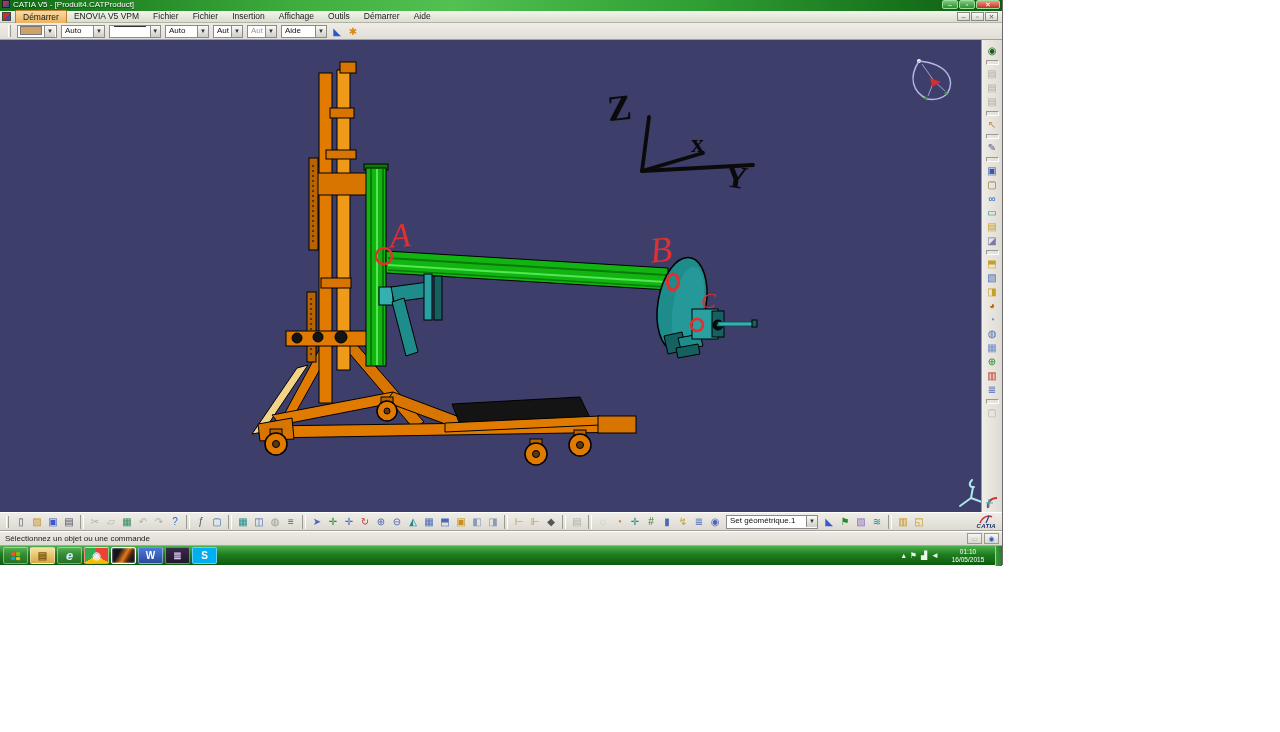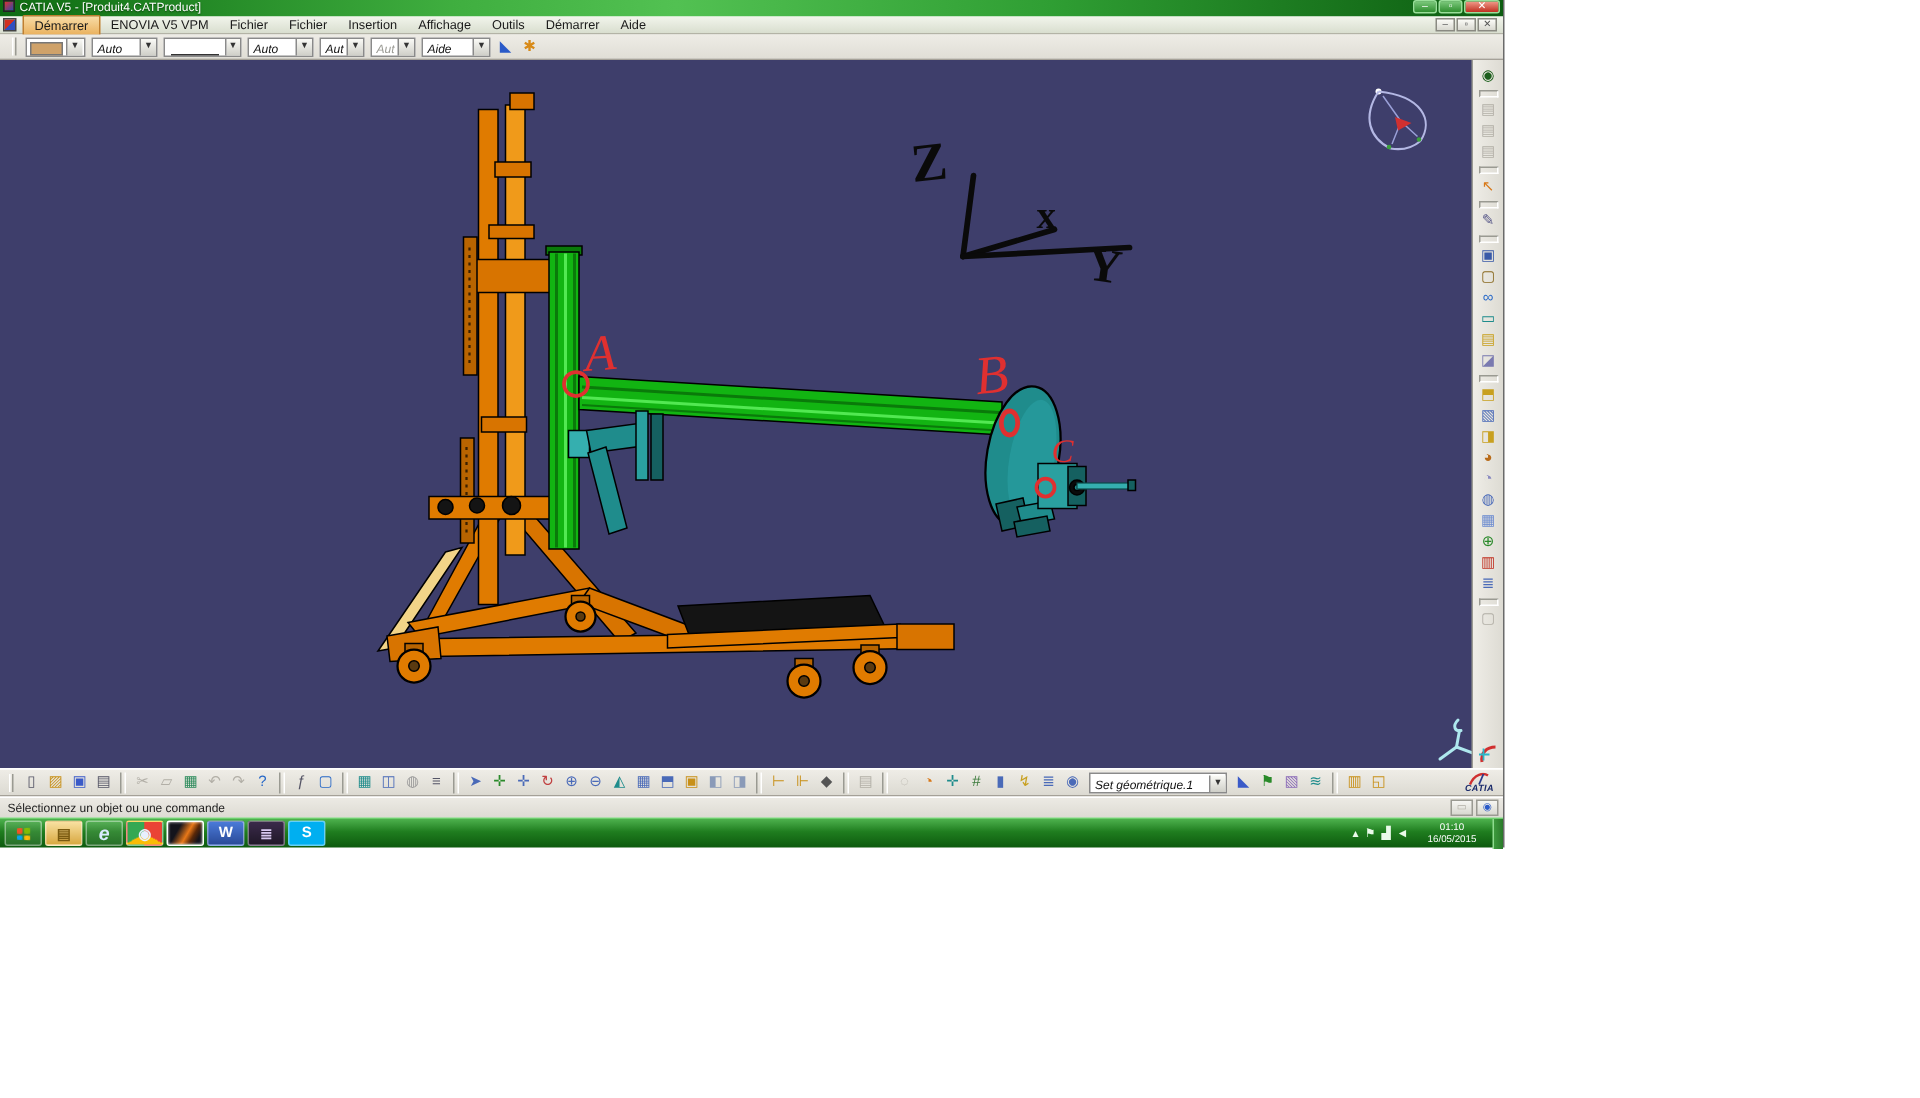--- a/index.html
+++ b/index.html
@@ -17,21 +17,21 @@
   .menubar{position:absolute;top:11px;left:0;width:100%;height:12px;background:linear-gradient(#f2f5ec,#d9decf);border-bottom:1px solid #b3b3a6;display:flex;align-items:center;font-size:8.5px;color:#1a1a1a;}
   .menubar .docicon{width:9px;height:9px;margin:0 4px 0 2px;background:linear-gradient(135deg,#d03020 50%,#3050c0 50%);border:1px solid #444;}
   .mi{padding:1px 7px;white-space:nowrap;}
   .mi.active{background:linear-gradient(#f8dca6,#eab25f);border:1px solid #c08030;border-radius:1px;}
   .mdictrl{margin-left:auto;display:flex;margin-right:4px;}
   .mdibtn{width:13px;height:9px;border:1px solid #8a8a82;background:linear-gradient(#fcfcf8,#d8d8d0);color:#555;font-size:6.5px;line-height:7px;text-align:center;margin-left:1px;}
 
   
   .propsbar{position:absolute;top:23px;left:0;width:100%;height:17px;background:linear-gradient(#eeece6,#e0ded6);border-bottom:1px solid #a5a198;display:flex;align-items:center;padding-left:8px;}
   .grip{width:3px;height:12px;border-left:1px solid #fff;border-right:1px solid #9a9a92;margin-right:4px;}
-  .combo{display:inline-flex;align-items:flex-end;height:13px;background:#fff;border:1px solid #8a8a8a;margin:0 2px;font-size:8px;color:#111;font-style:italic;}
+  .combo{display:inline-flex;align-items:flex-start;height:13px;background:#fff;border:1px solid #8a8a8a;margin:0 2px;font-size:8px;color:#111;}
   .combo .val{padding:0 3px;overflow:hidden;white-space:nowrap;flex:1;}
   .combo .arrow{width:11px;height:11px;background:linear-gradient(#fafaf6,#cfcfc8);border-left:1px solid #8a8a8a;font-size:6px;display:flex;align-items:center;justify-content:center;color:#333;}
   .combo.dis .val{color:#9a9a94;}
   .swatchfill{width:22px;height:9px;background:#cfa26a;border:1px solid #777;margin:0 2px;}
   .linefill{width:34px;height:0;border-top:1.5px solid #333;margin:0 4px;}
   .propsicon{font-size:11px;margin:0 3px;line-height:15px;}
 
   
   .main{position:absolute;top:40px;left:0;width:100%;height:472px;}
   .viewport{position:absolute;top:0;left:0;width:982px;height:472px;background:#3e3e6b;}

